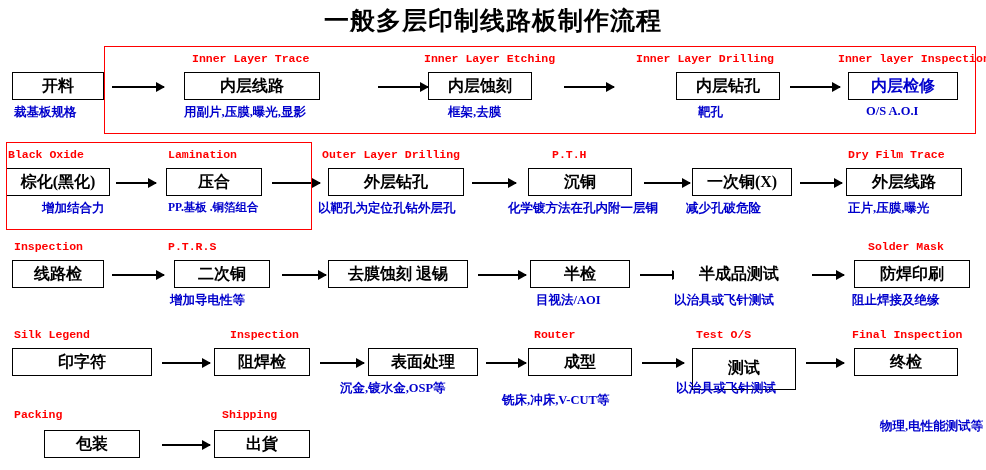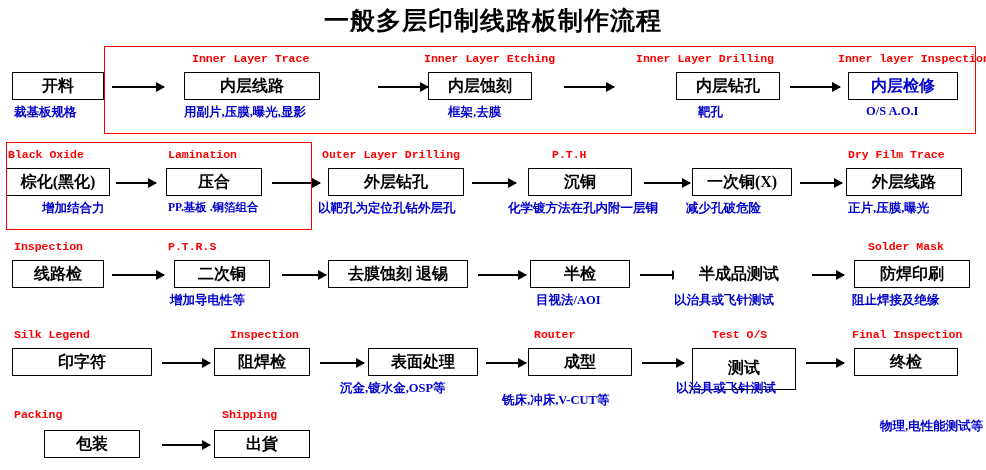--- a/index.html
+++ b/index.html
@@ -169,21 +169,21 @@
   <div class="stepname" style="left:380px;top:0;"></div>
   <div class="box" style="left:368px;top:20px;width:110px;height:28px;">表面处理</div>
   <div class="note" style="left:340px;top:52px;">沉金,镀水金,OSP等</div>
   <div class="arrow" style="left:486px;top:34px;width:40px;"></div>
 
   <div class="stepname" style="left:534px;top:0;">Router</div>
   <div class="box" style="left:528px;top:20px;width:104px;height:28px;">成型</div>
   <div class="note" style="left:502px;top:64px;text-align:right;">铣床,冲床,V-CUT等</div>
   <div class="arrow" style="left:642px;top:34px;width:42px;"></div>
 
-  <div class="stepname" style="left:712px;top:0;">Test  O/S</div>
+  <div class="stepname" style="left:696px;top:0;">Test  O/S</div>
   <div class="box" style="left:692px;top:20px;width:104px;height:42px;font-family:Liberation Mono, monospace;">测试</div>
   <div class="note" style="left:676px;top:52px;">以治具或飞针测试</div>
   <div class="arrow" style="left:806px;top:34px;width:38px;"></div>
 
   <div class="stepname" style="left:852px;top:0;">Final Inspection</div>
   <div class="box" style="left:854px;top:20px;width:104px;height:28px;">终检</div>
   <div class="note" style="left:880px;top:52px;margin-top:38px;">物理,电性能测试等</div>
 </div>
 
 <div class="row" style="top:408px;">

